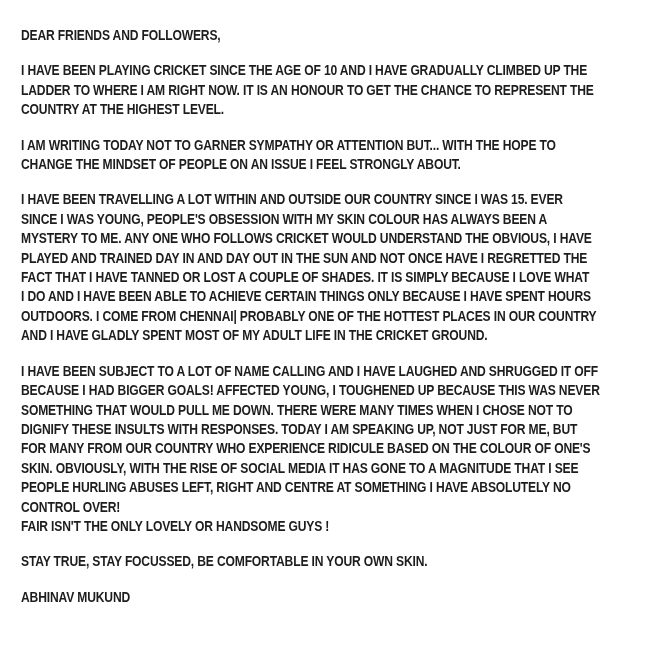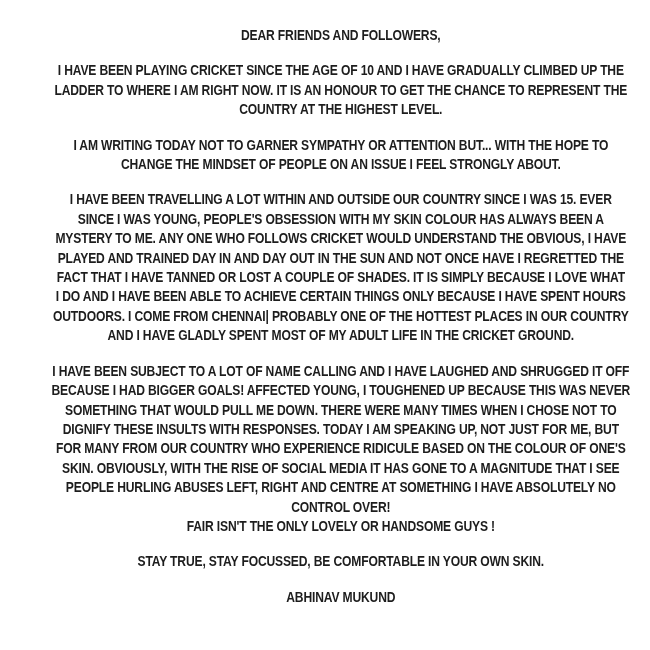--- a/index.html
+++ b/index.html
@@ -11,21 +11,20 @@
     height: 650px;
     background: #ffffff;
     overflow: hidden;
     position: relative;
     font-family: "Liberation Sans", sans-serif;
   }
   .page {
     position: absolute;
     inset: 0;
     background: #ffffff;
-    text-align: center;
   }
   .letter {
     position: absolute;
     left: 21px;
     top: 25px;
     width: 820px;               
     transform: scaleX(0.78);    
     transform-origin: 0 0;
     color: #1d1d1d;
   }

